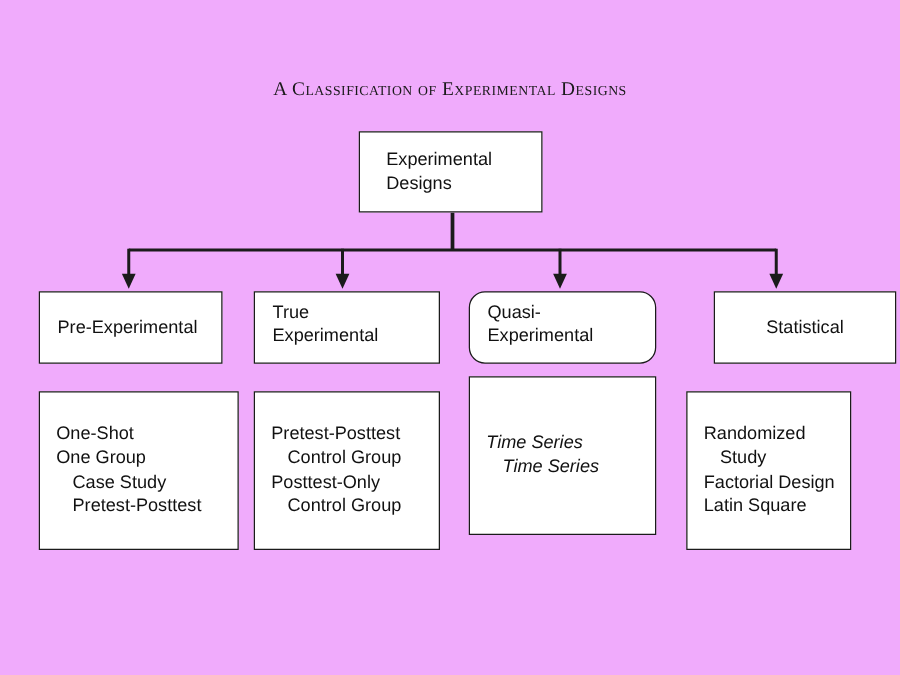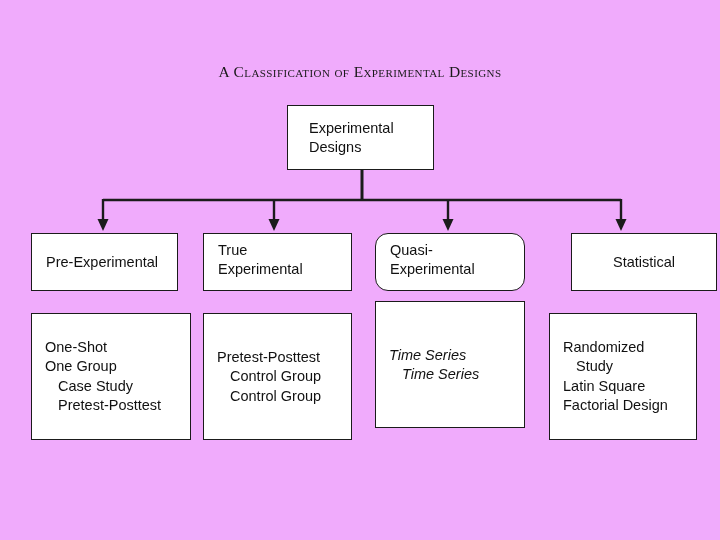--- a/index.html
+++ b/index.html
@@ -69,21 +69,21 @@
     color: #111111;
   }
   .cat-label.one-line  { left: 14px; top: 19px; }
   .cat-label.two-line  { left: 14px; top: 7px; }
   .cat-label.centered  { left: 0; top: 19px; width: 100%; text-align: center; }
 
   
   #item-box-0 { left: 31px;  top: 313px; width: 160px; height: 127px; }
   #item-box-1 { left: 203px; top: 313px; width: 149px; height: 127px; }
   #item-box-2 { left: 375px; top: 301px; width: 150px; height: 127px; font-style: italic; }
-  #item-box-3 { left: 549px; top: 313px; width: 148px; height: 127px; }
+  #item-box-3 { left: 549px; top: 313px; width: 132px; height: 127px; }
 
   .item-list {
     position: absolute;
     left: 0; right: 0;
     top: 50%;
     transform: translateY(-50%);
     padding-left: 13px;
     font-size: 14.5px;
     line-height: 19.5px;
     color: #111111;
@@ -150,31 +150,32 @@
         <div class="item-line">One-Shot</div>
         <div class="item-line">One Group</div>
         <div class="item-line indent">Case Study</div>
         <div class="item-line indent">Pretest-Posttest</div>
       </div>
   </div>
   <div class="box" id="item-box-1">
     <div class="item-list">
         <div class="item-line">Pretest-Posttest</div>
         <div class="item-line indent">Control Group</div>
+        <div class="item-line">Posttest-Only</div>
         <div class="item-line indent">Control Group</div>
       </div>
   </div>
   <div class="box" id="item-box-2">
     <div class="item-list">
         <div class="item-line">Time Series</div>
         <div class="item-line indent">Time Series</div>
       </div>
   </div>
   <div class="box" id="item-box-3">
     <div class="item-list">
         <div class="item-line">Randomized</div>
         <div class="item-line indent">Study</div>
+        <div class="item-line">Factorial Design</div>
         <div class="item-line">Latin Square</div>
-        <div class="item-line">Factorial Design</div>
       </div>
   </div>
 
 </div>
 
 </body></html>

